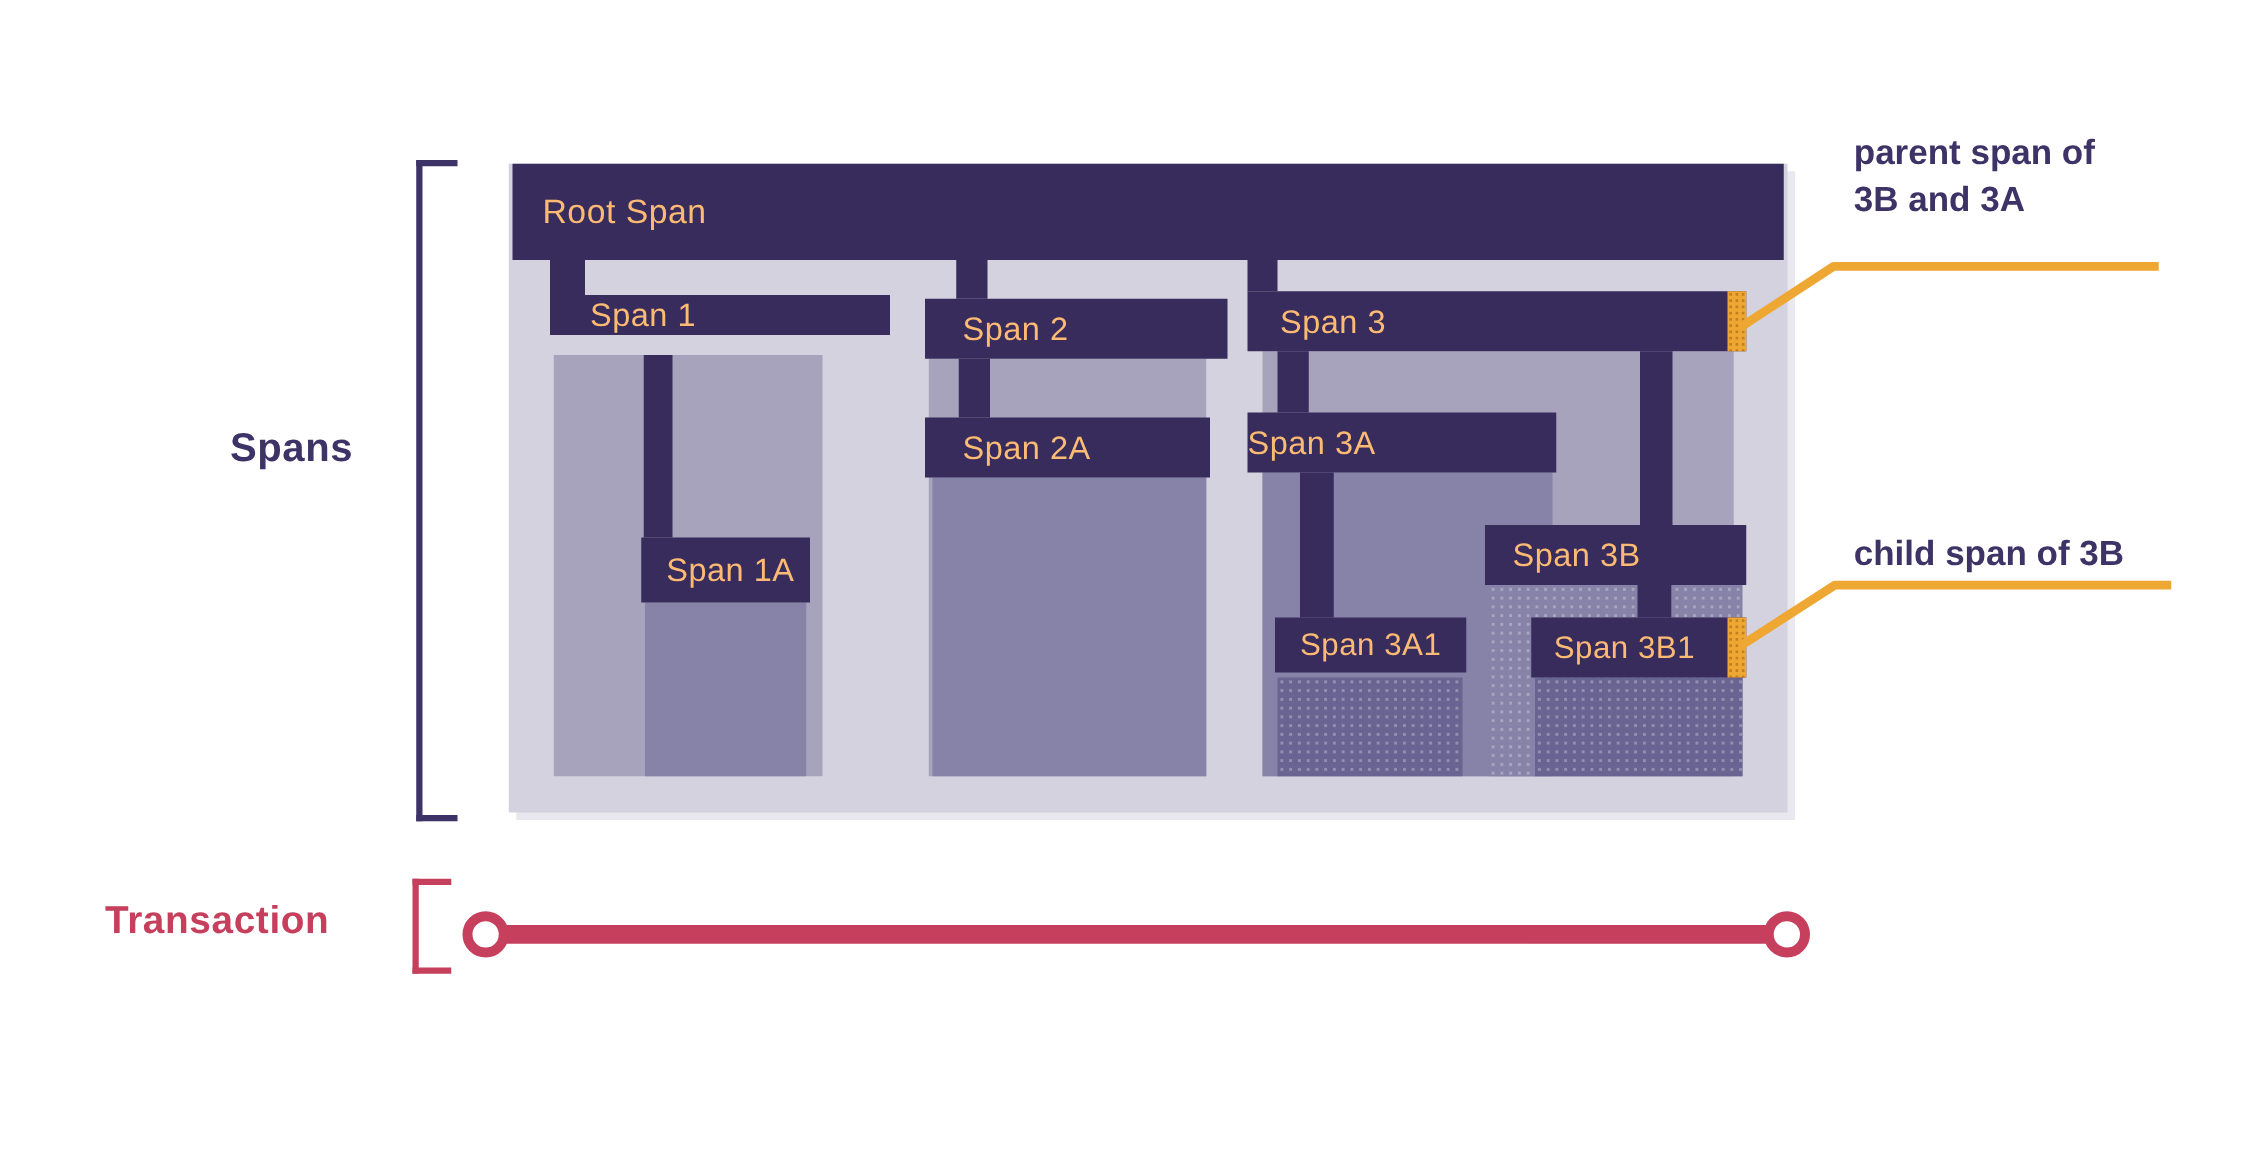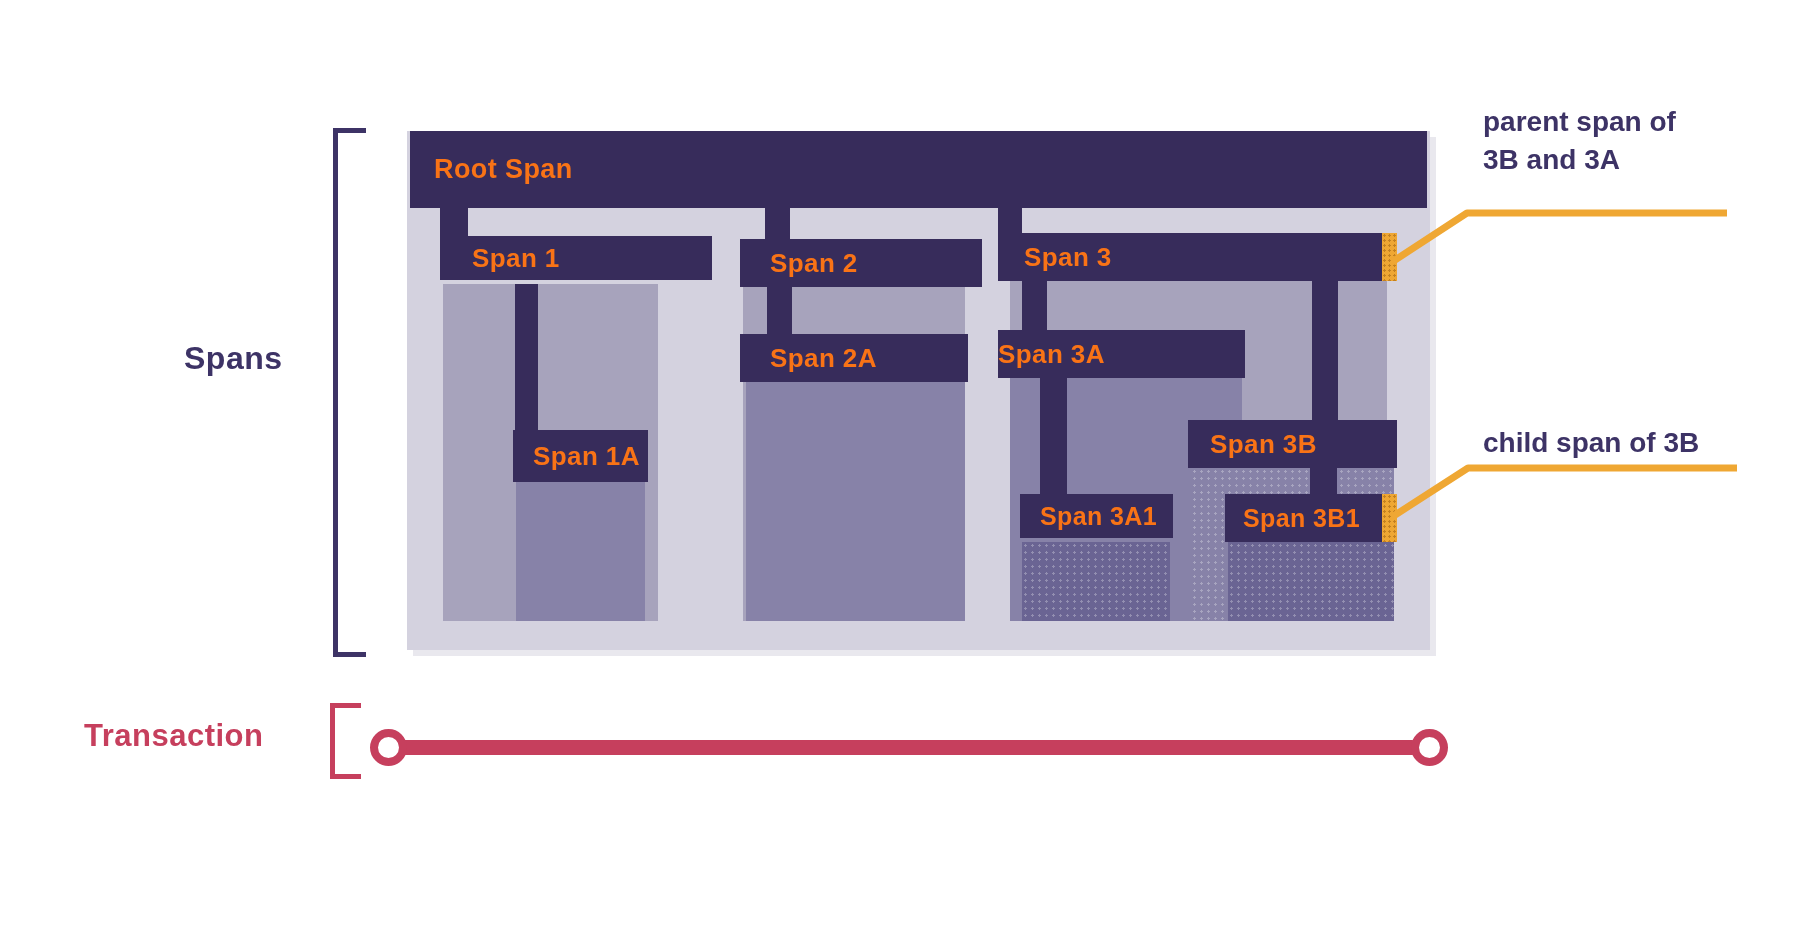--- a/index.html
+++ b/index.html
@@ -14,37 +14,37 @@
   .spans-label{left:184px;top:340px;font-size:32px;letter-spacing:.5px;}
   .transaction-label{left:84px;top:718px;font-size:31px;color:var(--transaction-red);letter-spacing:.5px;}
   .bracket{position:absolute;border-left:5px solid;border-top:5px solid;border-bottom:5px solid;}
   .navy-bracket{left:333px;top:128px;width:28px;height:519px;border-color:var(--label-navy);}
   .red-bracket{left:330px;top:703px;width:26px;height:66px;border-color:var(--transaction-red);}
 
   .container{position:absolute;left:407px;top:131px;width:1023px;height:519px;
              background:var(--container-bg);box-shadow:6px 6px 0 rgba(168,164,188,.25);}
   .container > div{position:absolute;}
   .bar{background:var(--bar-navy);display:flex;align-items:center;}
-  .bar-label{color:#f97316;font-weight:bold;font-size:26px;letter-spacing:.4px;white-space:nowrap;}
+  .bar-label{color:#fdba74;font-weight:normal;font-size:26px;letter-spacing:.4px;white-space:nowrap;}
   .conn{background:var(--bar-navy);}
   .body1{background:var(--body-depth1);}
   .body2{background:var(--body-depth2);}
   .body3{background:var(--body-depth3);}
   .dots{background-image:radial-gradient(rgba(255,255,255,.28) 1.3px,transparent 1.4px);
         background-size:7px 7px;}
   .marker{position:absolute;right:0;top:0;bottom:0;width:15px;background:var(--accent-orange);
           background-image:radial-gradient(rgba(140,80,10,.45) 1.1px,transparent 1.2px);
           background-size:5px 5px;}
 
   
   .root-bar{left:3px;top:0;width:1017px;height:77px;}
   .root-bar .bar-label{padding-left:24px;font-size:27px;}
   
   .s1-conn{left:33px;top:77px;width:28px;height:28px;}
-  .s1-bar{left:33px;top:105px;width:272px;height:44px;}
+  .s1-bar{left:33px;top:105px;width:272px;height:32px;}
   .s1-bar .bar-label{padding-left:32px;}
   .s1-body{left:36px;top:153px;width:215px;height:337px;}
   .s1a-conn{left:108px;top:153px;width:23px;height:146px;}
   .s1a-bar{left:106px;top:299px;width:135px;height:52px;}
   .s1a-bar .bar-label{padding-left:20px;}
   .s1a-body{left:109px;top:351px;width:129px;height:139px;}
   
   .s2-conn{left:358px;top:77px;width:25px;height:31px;}
   .s2-bar{left:333px;top:108px;width:242px;height:48px;}
   .s2-bar .bar-label{padding-left:30px;}

